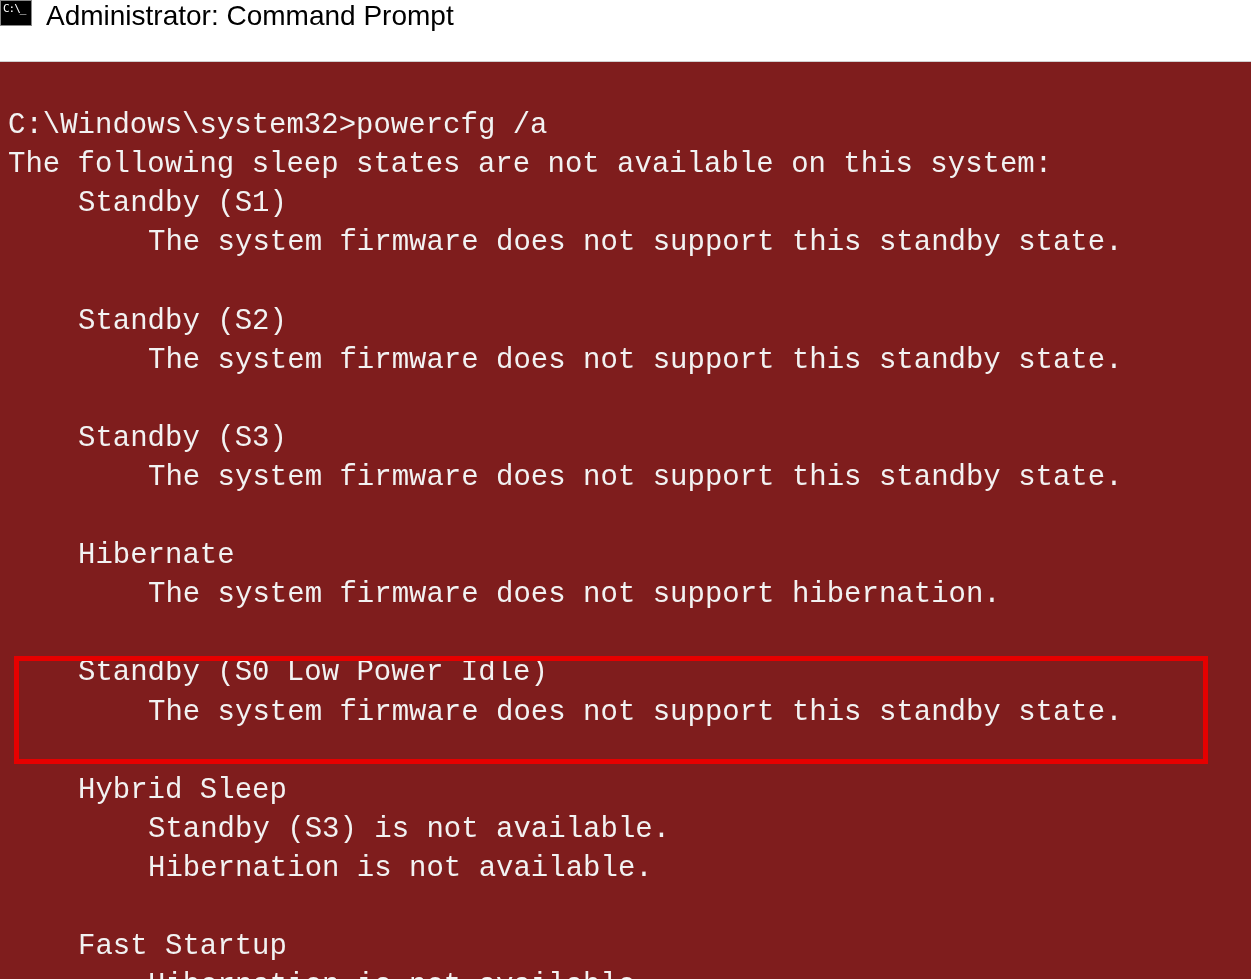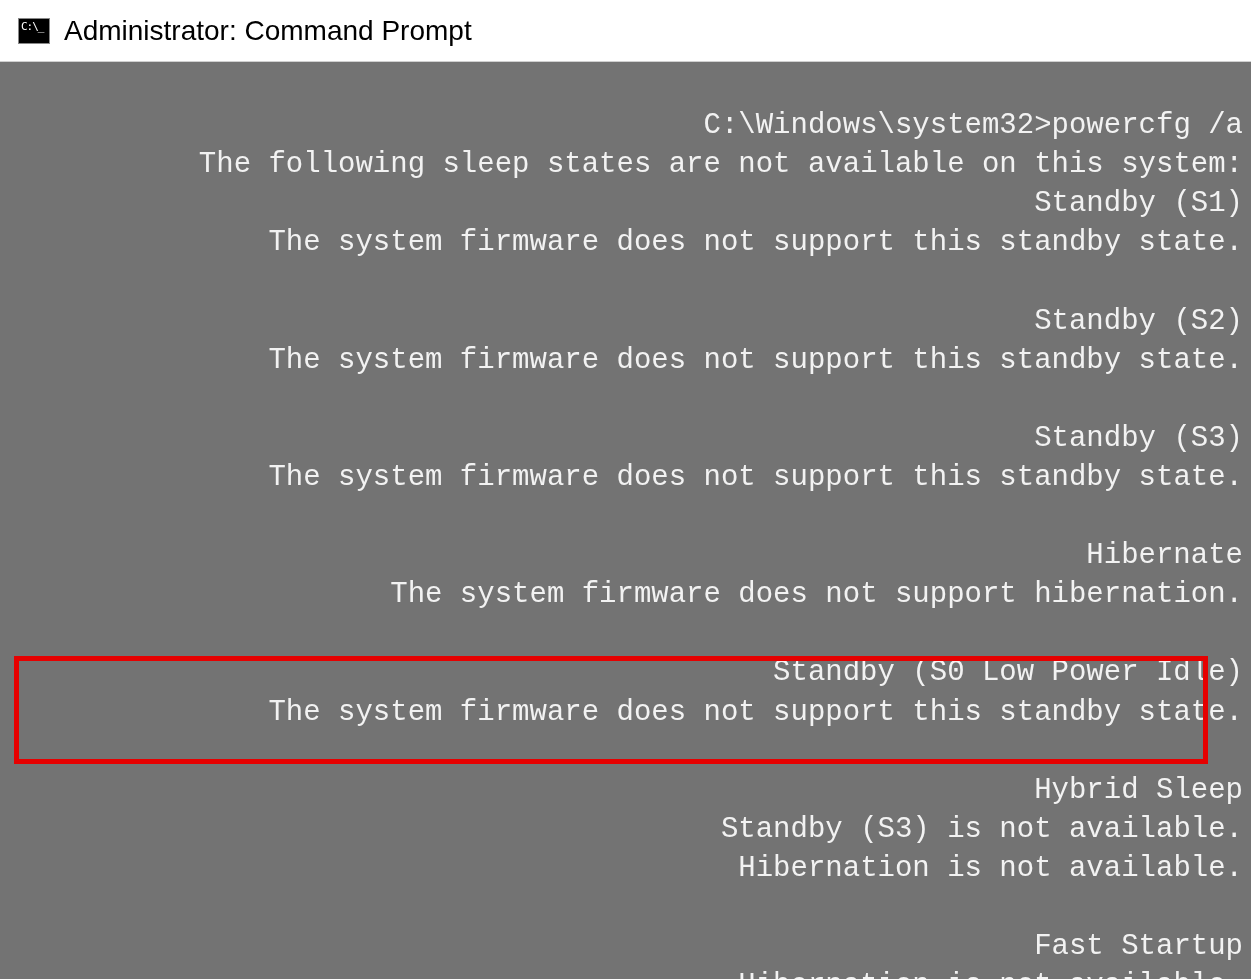--- a/index.html
+++ b/index.html
@@ -11,22 +11,21 @@
       width: 1251px;
       height: 979px;
       background: #ffffff;
       font-family: "Segoe UI", Tahoma, sans-serif;
       overflow: hidden;
     }
     .titlebar {
       height: 62px;
       background: #ffffff;
       display: flex;
-      align-items: center;
-      padding-left: 18px;
+      align-items: flex-start;
       border-bottom: 1px solid #d0d0d0;
     }
     .titlebar-icon {
       width: 32px;
       height: 26px;
       background: #000000;
       border: 1px solid #888;
       position: relative;
       margin-right: 14px;
       flex-shrink: 0;
@@ -41,31 +40,30 @@
       left: 2px;
       line-height: 1;
       letter-spacing: -1px;
     }
     .title-text {
       font-size: 28px;
       color: #000000;
       font-weight: 400;
     }
     .terminal {
-      background: #737373;
+      background: #7f1d1d;
       height: 917px;
       width: 1251px;
       padding: 44px 8px 8px 8px;
       font-family: Consolas, "Courier New", monospace;
       font-size: 29px;
       color: #f2f2f2;
       line-height: 1.35;
       white-space: pre;
       position: relative;
-      text-align: right;
     }
     .highlight-box {
       position: absolute;
       border: 5px solid #e60000;
       left: 14px;
       top: 594px;
       width: 1194px;
       height: 108px;
       pointer-events: none;
     }

